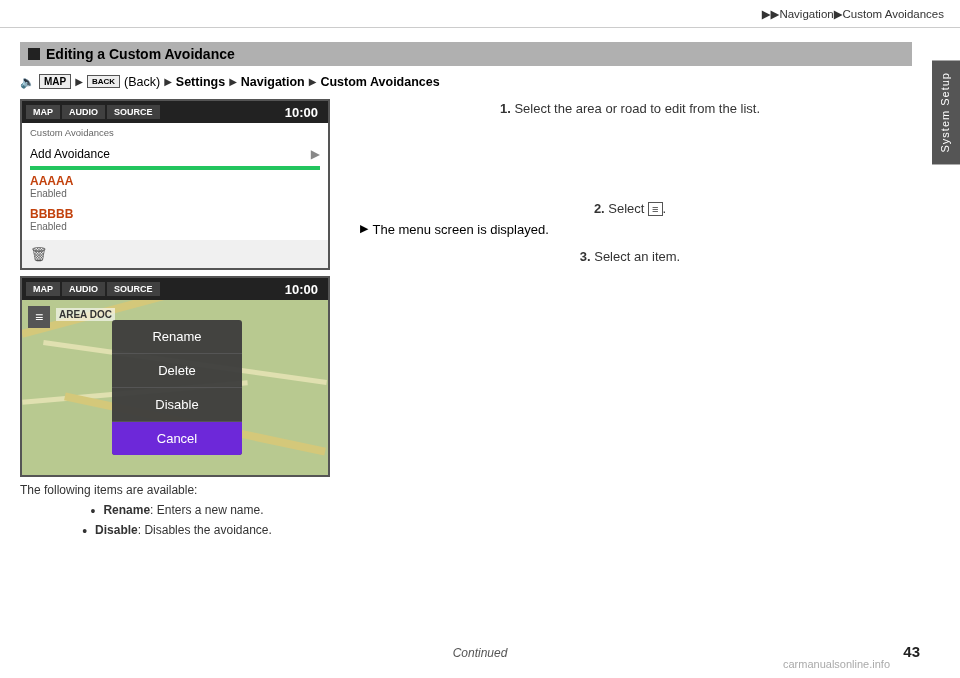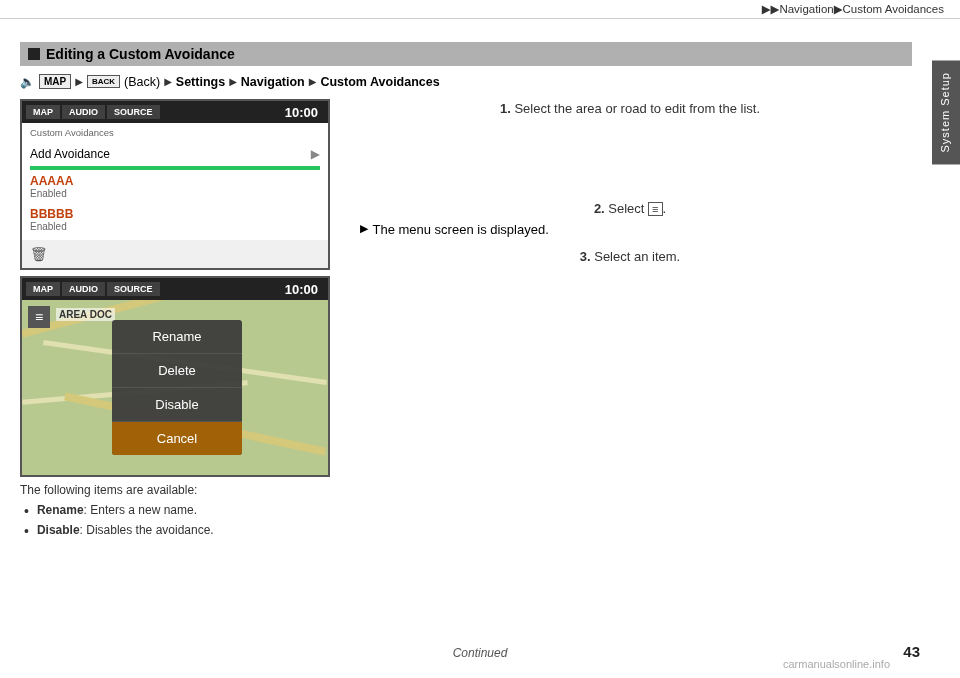--- a/index.html
+++ b/index.html
@@ -12,21 +12,21 @@
       overflow: hidden;
       position: relative;
     }
 
     
     .top-bar {
       position: absolute;
       top: 0;
       left: 0;
       right: 0;
-      height: 19px;
+      height: 28px;
       border-bottom: 1px solid #ccc;
       display: flex;
       align-items: center;
       justify-content: flex-end;
       padding-right: 16px;
       font-size: 11.5px;
       color: #333;
     }
 
     
@@ -299,21 +299,21 @@
     }
     .popup-menu-item {
       text-align: center;
       padding: 9px 0;
       color: #fff;
       font-size: 13px;
       border-bottom: 1px solid #555;
     }
     .popup-menu-item:last-child {
       border-bottom: none;
-      background: #a16207;
+      background: #6d28d9;
       color: #fff;
     }
 
     
     .caption-text {
       font-size: 12px;
       color: #333;
       margin-top: 6px;
       margin-bottom: 4px;
     }
@@ -321,20 +321,21 @@
       list-style: none;
       padding-left: 4px;
     }
     .bullet-list li {
       font-size: 12px;
       color: #333;
       padding: 2px 0;
       display: flex;
       align-items: flex-start;
       gap: 4px;
+      justify-content: center;
     }
     .bullet-list li::before {
       content: "•";
       font-size: 14px;
     }
 
     
     .right-col {
       flex: 1;
     }

